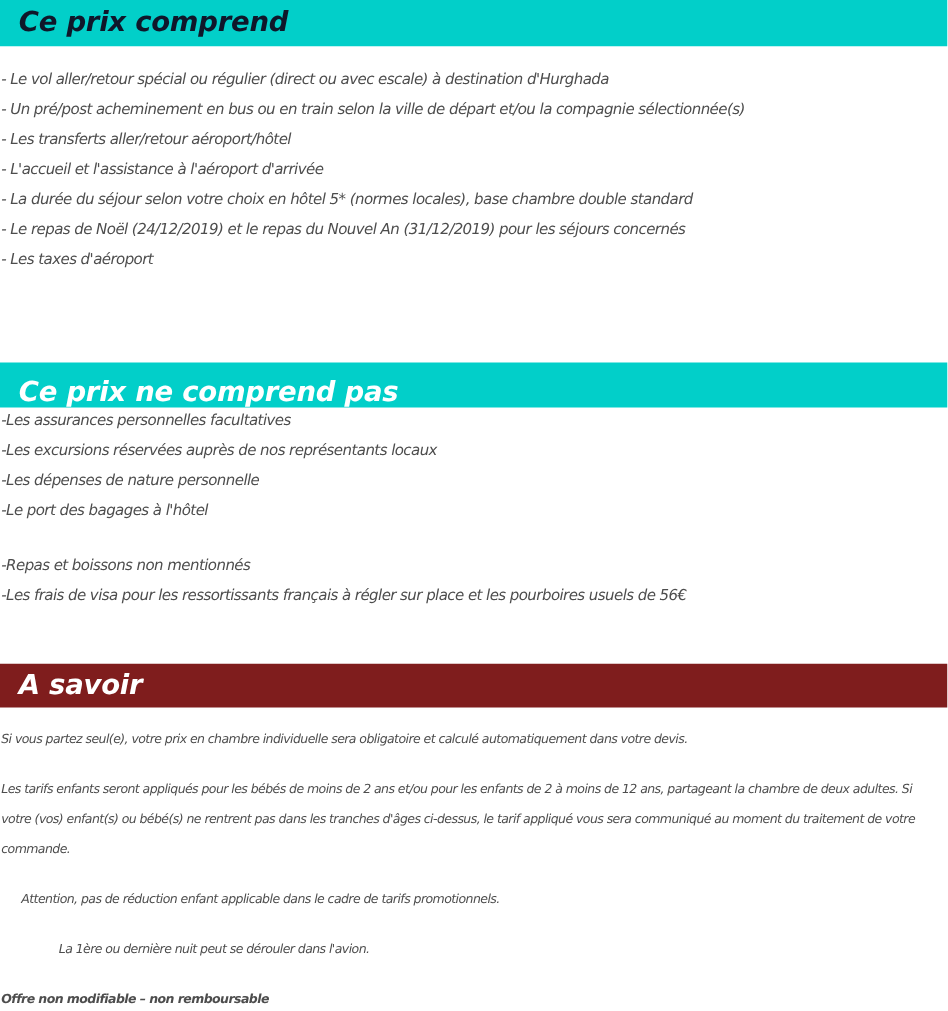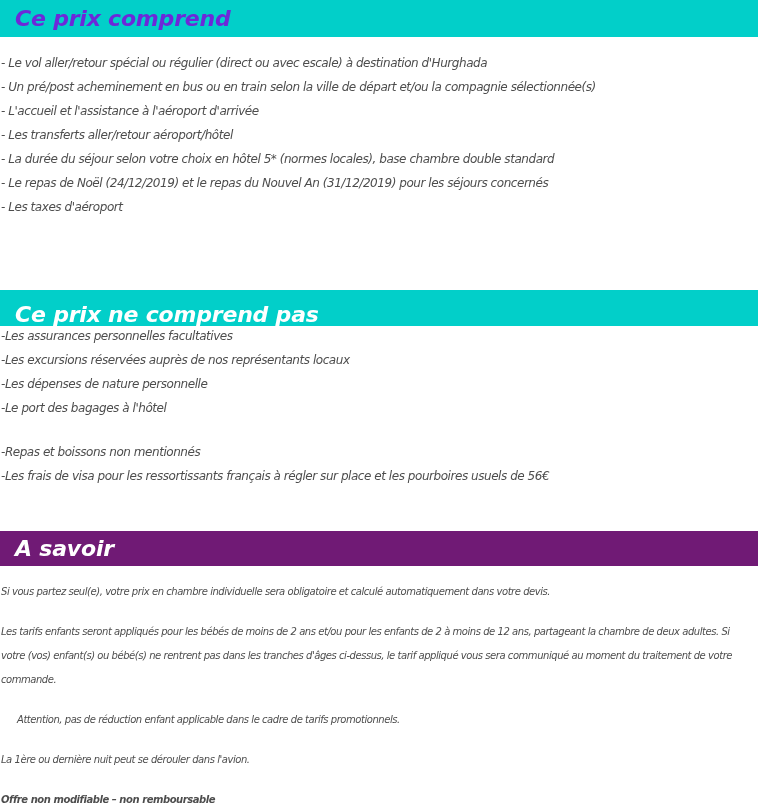--- a/index.html
+++ b/index.html
@@ -85,51 +85,51 @@
   #notes { top: 580px; }
   #notes .para { margin: 0 0 16px 0; }
   #notes .para:last-child { margin-bottom: 0; }
 </style>
 </head>
 <body>
 
 <div class="page">
 
   <div class="section-bar" id="bar-1" style="background: rgb(2, 207, 201);">
-    <span class="bar-title" style="color: #6d28d9;">Ce prix comprend</span>
+    <span class="bar-title" style="color: #0f172a;">Ce prix comprend</span>
   </div>
 
   <div class="text-block" id="list-included">
     <div class="line" style="color: rgb(77, 77, 77);">- Le vol aller/retour spécial ou régulier (direct ou avec escale) à destination d'Hurghada</div>
     <div class="line" style="color: rgb(77, 77, 77);">- Un pré/post acheminement en bus ou en train selon la ville de départ et/ou la compagnie sélectionnée(s)</div>
+    <div class="line" style="color: rgb(77, 77, 77);">- Les transferts aller/retour aéroport/hôtel</div>
     <div class="line" style="color: rgb(77, 77, 77);">- L'accueil et l'assistance à l'aéroport d'arrivée</div>
-    <div class="line" style="color: rgb(77, 77, 77);">- Les transferts aller/retour aéroport/hôtel</div>
     <div class="line" style="color: rgb(77, 77, 77);">- La durée du séjour selon votre choix en hôtel 5* (normes locales), base chambre double standard</div>
     <div class="line" style="color: rgb(77, 77, 77);">- Le repas de Noël (24/12/2019) et le repas du Nouvel An (31/12/2019) pour les séjours concernés</div>
     <div class="line" style="color: rgb(77, 77, 77);">- Les taxes d'aéroport</div>
   </div>
 
   <div class="section-bar" id="bar-2" style="background: rgb(2, 207, 201);">
     <span class="bar-title" style="color: rgb(255, 255, 255);">Ce prix ne comprend pas</span>
   </div>
 
   <div class="text-block" id="list-excluded">
     <div class="line" style="color: rgb(77, 77, 77);">-Les assurances personnelles facultatives</div>
     <div class="line" style="color: rgb(77, 77, 77);">-Les excursions réservées auprès de nos représentants locaux</div>
     <div class="line" style="color: rgb(77, 77, 77);">-Les dépenses de nature personnelle</div>
     <div class="line" style="color: rgb(77, 77, 77);">-Le port des bagages à l'hôtel</div>
     <div class="line" style="color: rgb(77, 77, 77); margin-top: 20px;">-Repas et boissons non mentionnés</div>
     <div class="line" style="color: rgb(77, 77, 77);">-Les frais de visa pour les ressortissants français à régler sur place et les pourboires usuels de 56€</div>
   </div>
 
-  <div class="section-bar" id="bar-3" style="background: #701a75;">
+  <div class="section-bar" id="bar-3" style="background: #7f1d1d;">
     <span class="bar-title" style="color: rgb(255, 255, 255);">A savoir</span>
   </div>
 
   <div class="text-block" id="notes">
     <p class="para" style="color: rgb(77, 77, 77);">Si vous partez seul(e), votre prix en chambre individuelle sera obligatoire et calculé automatiquement dans votre devis.</p>
     <p class="para" style="color: rgb(77, 77, 77);">Les tarifs enfants seront appliqués pour les bébés de moins de 2 ans et/ou pour les enfants de 2 à moins de 12 ans, partageant la chambre de deux adultes. Si votre (vos) enfant(s) ou bébé(s) ne rentrent pas dans les tranches d'âges ci-dessus, le tarif appliqué vous sera communiqué au moment du traitement de votre commande.</p>
     <p class="para" style="color: rgb(77, 77, 77); margin-left: 16px;">Attention, pas de réduction enfant applicable dans le cadre de tarifs promotionnels.</p>
-    <p class="para" style="color: rgb(77, 77, 77);">La 1ère ou dernière nuit peut se dérouler dans l'avion.</p>
+    <p class="para" style="color: rgb(77, 77, 77); margin-left: 46px;">La 1ère ou dernière nuit peut se dérouler dans l'avion.</p>
     <p class="para bold" style="color: rgb(77, 77, 77);">Offre non modifiable – non remboursable</p>
   </div>
 
 </div>
 
 </body></html>

